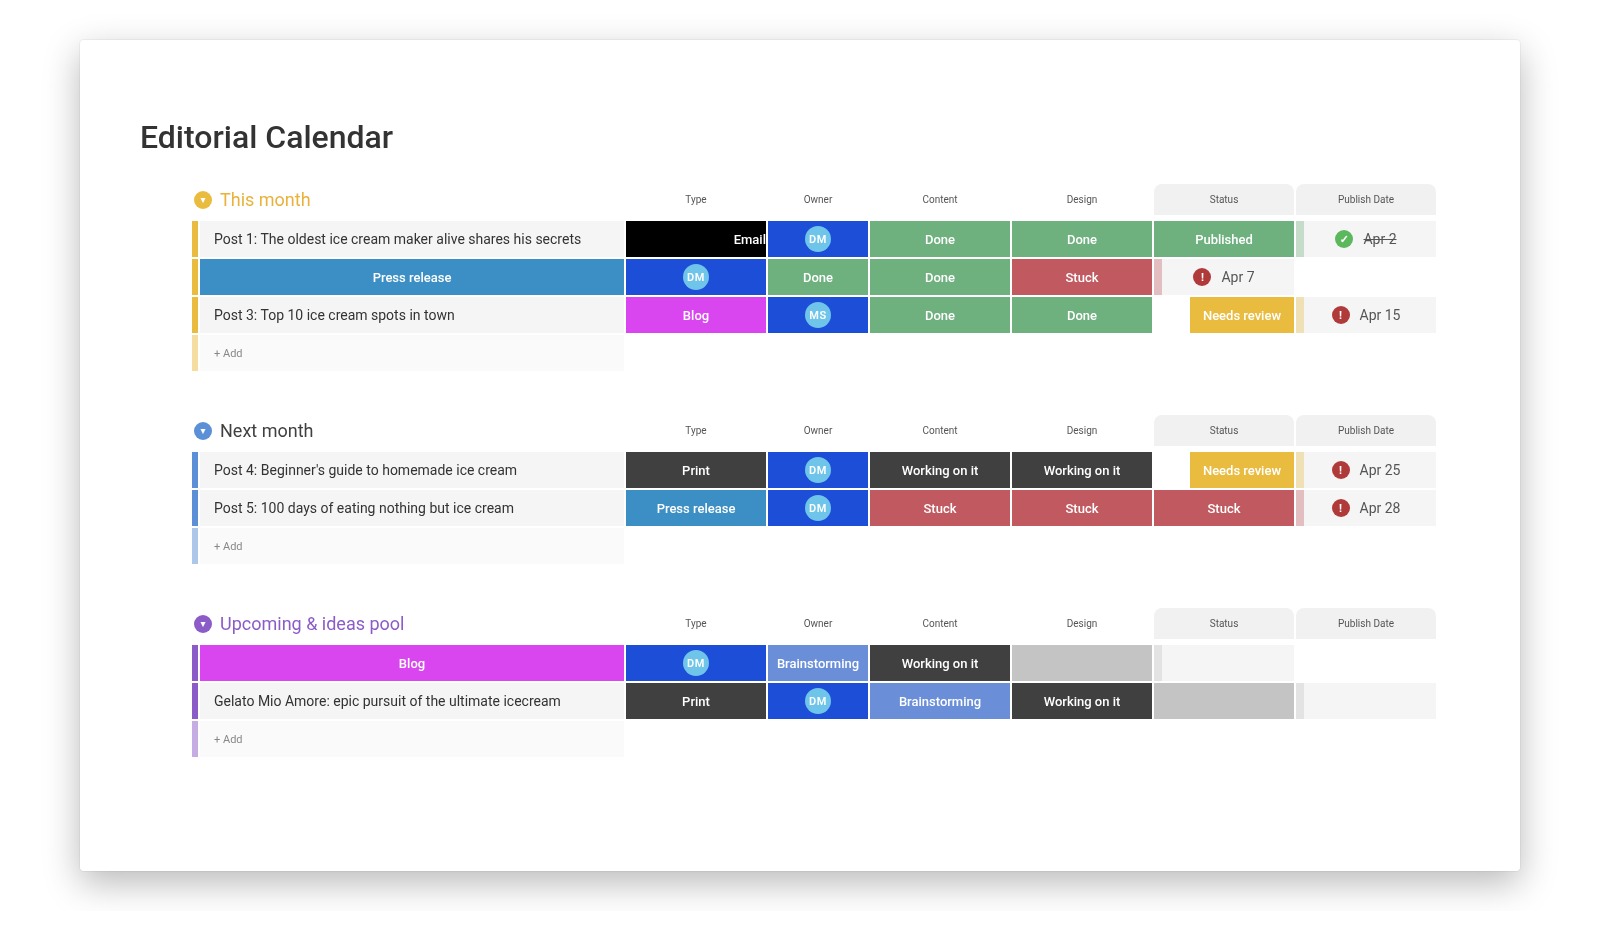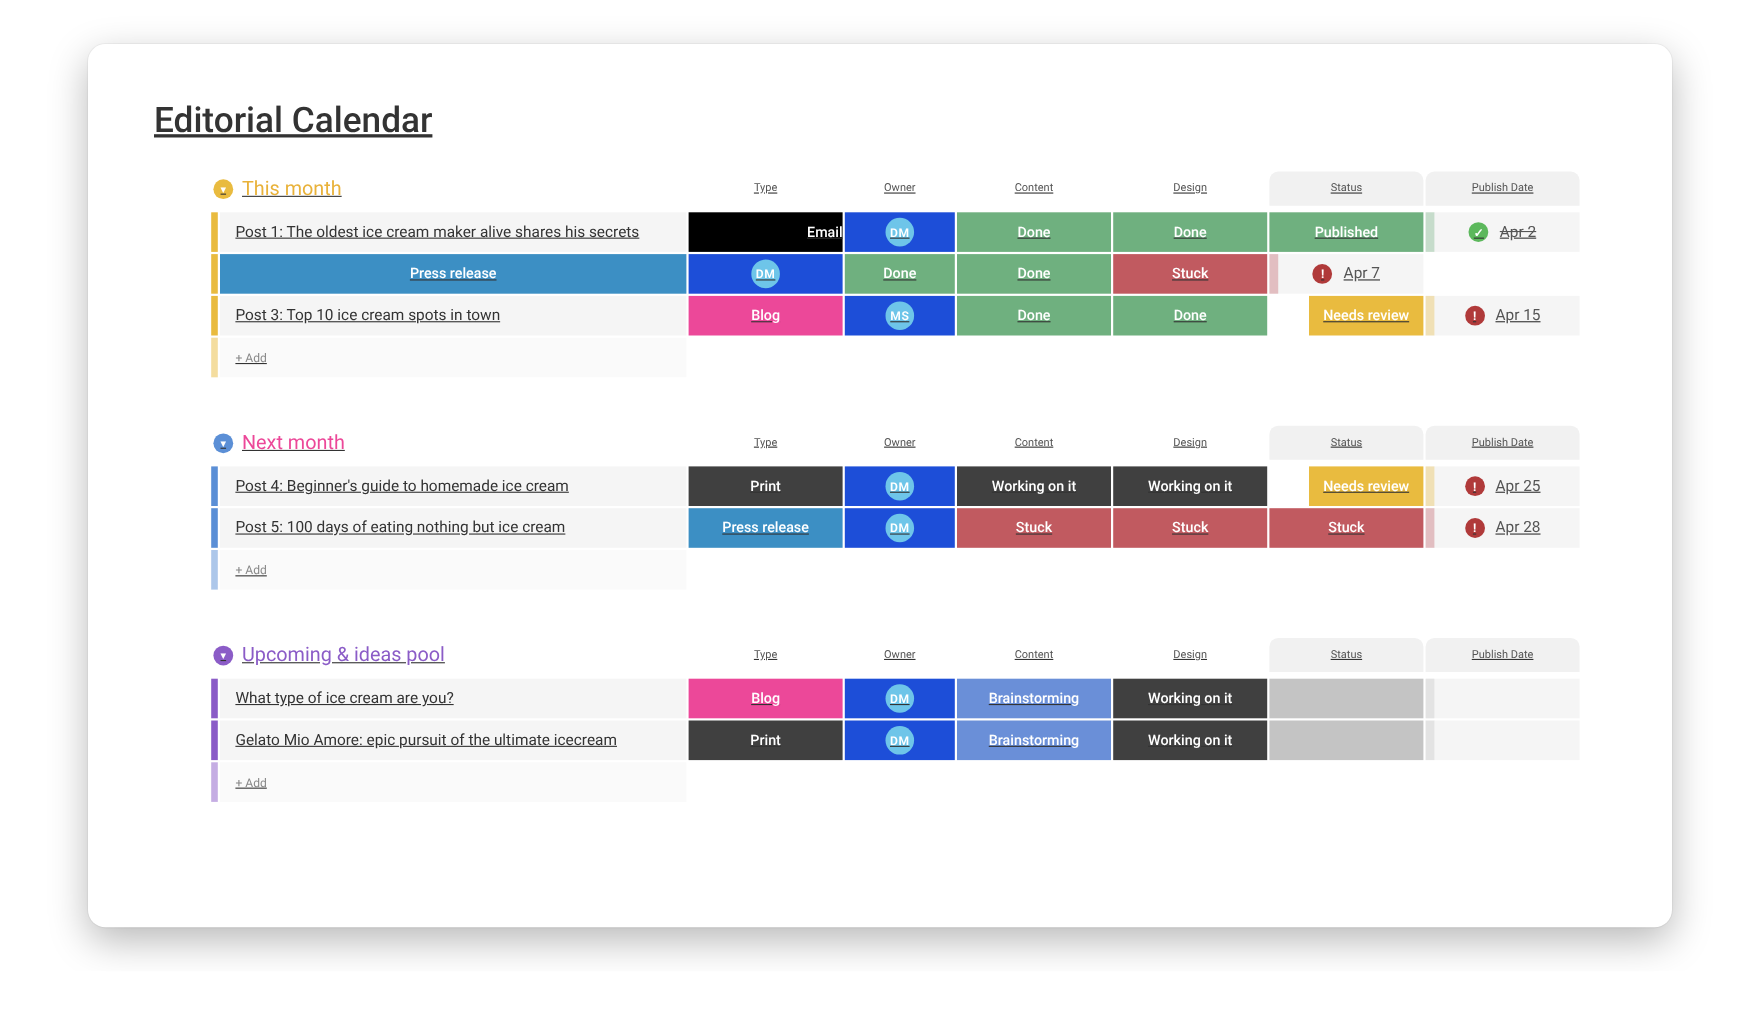--- a/index.html
+++ b/index.html
@@ -4,26 +4,25 @@
 <style>
   * { box-sizing: border-box; margin: 0; padding: 0; }
   body {
     font-family: -apple-system, BlinkMacSystemFont, "Segoe UI", Roboto, Helvetica, Arial, sans-serif;
     background: #fff;
     color: #333;
     padding: 40px;
   }
   .board {
     background: #fff;
-    border-radius: 16px;
+    border-radius: 4px;
     box-shadow: 0 12px 36px rgba(0,0,0,0.28), 0 0 0 1px rgba(0,0,0,0.04);
-    padding: 50px 60px 70px 60px;
+    padding: 78px 60px 70px 60px;
     max-width: 1440px;
     margin: 0 auto;
-    text-decoration: underline;
   }
   h1.page-title {
     font-size: 32px;
     font-weight: 500;
     color: #333;
     margin-bottom: 28px;
   }
   .group { margin-bottom: 44px; padding-left: 22px; }
   
   .group-header {
@@ -116,21 +115,21 @@
   .add-row-title {
     background: #fafafa;
     padding: 0 14px;
     font-size: 11px;
     color: #888;
   }
   .add-accent { opacity: 0.5; }
   
   .c-purple  { background: #000000; justify-content: flex-end; }
   .c-blue    { background: #3c8fc4; }
-  .c-dgreen  { background: #ec4899; }
+  .c-dgreen  { background: #d946ef; }
   .c-orange  { background: #404040; }
   .c-green   { background: #6fb07f; }
   .c-yellow  { background: #e9bb3f; margin-left: 36px; }
   .c-red     { background: #c15a60; }
   .c-lblue   { background: #6a8fd8; }
   .c-grey    { background: #c4c4c4; }
   .ok-badge  { background: #5cb85c; }
   .warn-badge{ background: #b03a3a; }
 </style>
 </head>
@@ -243,21 +242,21 @@
             <div></div>
             <div></div>
   </div>
         </div>
       </div>
       <div class="group">
         <div class="group-header">
     <div></div>
     <div class="group-title-wrap">
       <span class="collapse-icon" style="background:#5b8fd6">▾</span>
-      <span class="group-title" style="color:#ec4899">Next month</span>
+      <span class="group-title" style="color:#404040">Next month</span>
     </div>
     <div class="col-head">Type</div>
     <div class="col-head">Owner</div>
     <div class="col-head">Content</div>
     <div class="col-head">Design</div>
     <div class="col-head shaded">Status</div>
     <div class="col-head shaded">Publish Date</div>
   </div>
         <div class="rows">
           <div class="row">
@@ -336,23 +335,20 @@
     <div class="col-head">Type</div>
     <div class="col-head">Owner</div>
     <div class="col-head">Content</div>
     <div class="col-head">Design</div>
     <div class="col-head shaded">Status</div>
     <div class="col-head shaded">Publish Date</div>
   </div>
         <div class="rows">
           <div class="row">
       <div class="accent" style="background:#8b5cc7"></div>
-      <div class="title-cell">
-              <span>What type of ice cream are you?</span>
-            </div>
       <div class="pill c-dgreen">
               <span>Blog</span>
             </div>
       <div class="owner-cell">
               <span class="avatar">DM</span>
             </div>
       <div class="pill c-lblue">
               <span>Brainstorming</span>
             </div>
       <div class="pill c-orange">

